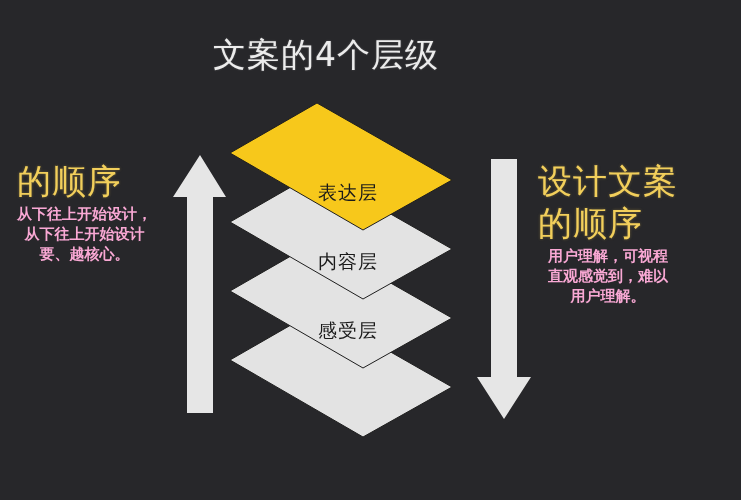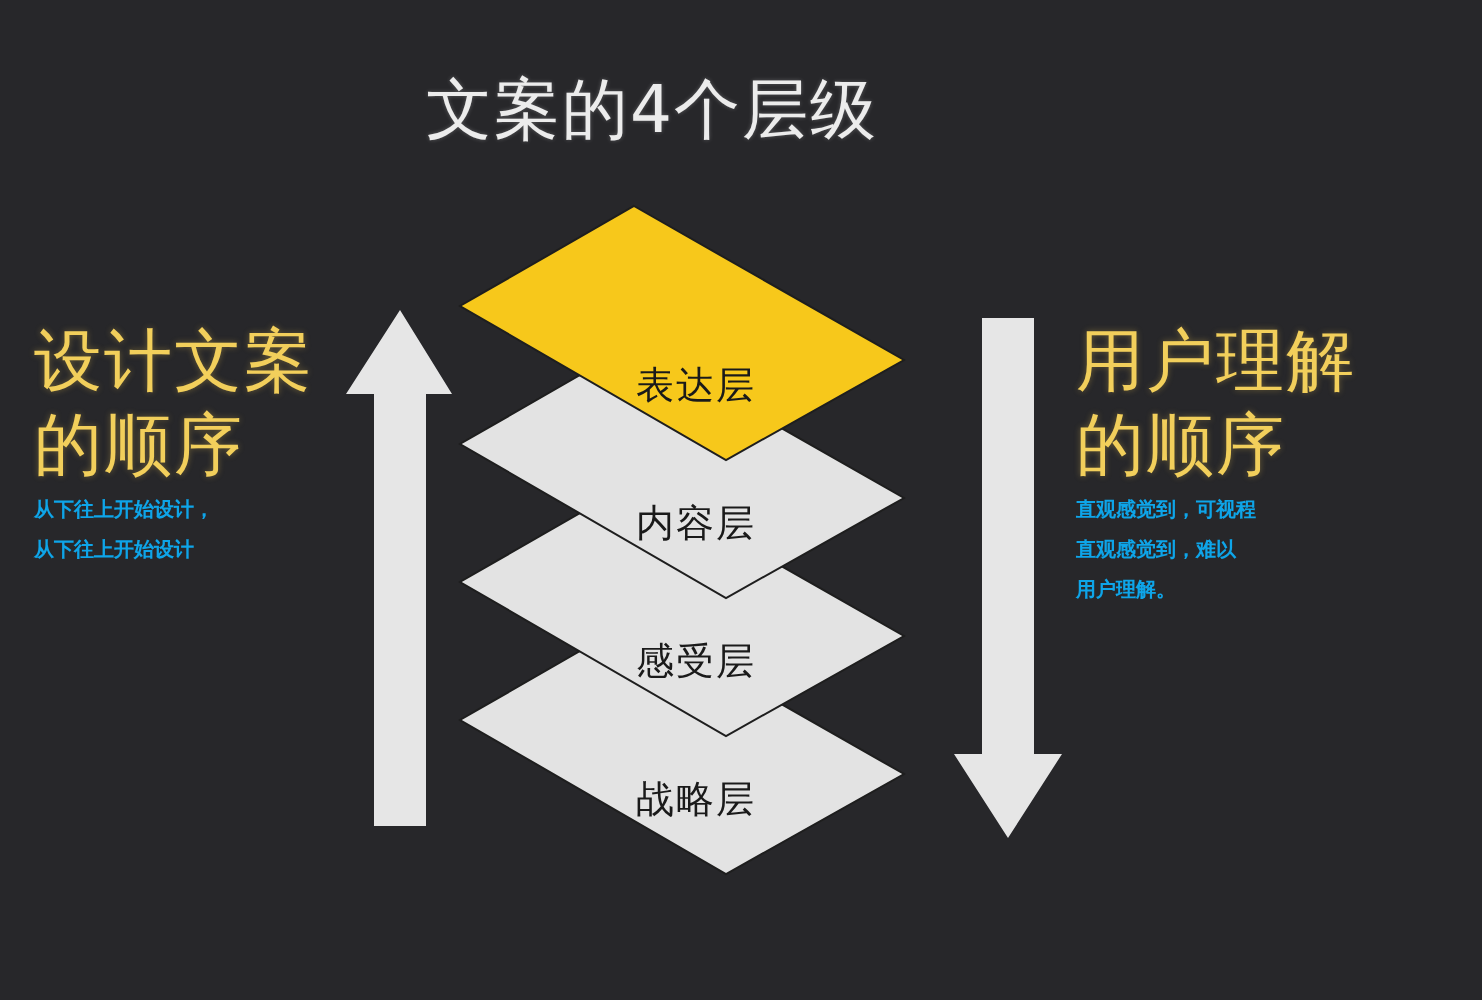--- a/index.html
+++ b/index.html
@@ -18,22 +18,23 @@
     .side-block { position: absolute; }
     .side-block.left { left: 17px; top: 160px; }
     .side-block.right { left: 538px; top: 160px; }
     .headline {
       font-size: 34px; line-height: 42px; color: #f2cf5b;
       white-space: nowrap; letter-spacing: 1px;
       text-shadow: 0 0 3px rgba(240,200,80,0.35);
     }
     .subtext {
       margin-top: 2px;
-      font-size: 10px; line-height: 20px; color: #0ea5e9; font-weight: bold;
+      font-size: 15px; line-height: 20px; color: #f9a8d4; font-weight: bold;
       white-space: nowrap;
+      text-align: center;
     }
     .layer-label {
       position: absolute; font-size: 19px; color: #1a1a1a; white-space: nowrap;
       letter-spacing: 1px;
     }
     svg.diagram { position: absolute; left: 0; top: 0; }
   </style>
 </head>
 <body>
 
@@ -61,38 +62,37 @@
       <polygon points="317,172 452,249 363,299 230,222" fill="#e3e3e3" stroke="#1e1e1e" stroke-width="1"></polygon>
     </g>
     <g>
       <polygon points="317,103 452,180 363,230 230,153" fill="#f7c81b" stroke="#1e1e1e" stroke-width="1"></polygon>
     </g>
   </svg>
 
   <div class="layer-label" style="left:318px; top:180px;">表达层</div>
   <div class="layer-label" style="left:318px; top:318px;">感受层</div>
   <div class="layer-label" style="left:318px; top:249px;">内容层</div>
-  <div class="layer-label" style="left:318px; top:387px;">战略层</div>
 
   <div class="side-block left">
+    <div class="headline">
+      <div>的顺序</div>
+    </div>
+    <div class="subtext">
+      <div>从下往上开始设计，</div>
+      <div>从下往上开始设计</div>
+      <div>要、越核心。</div>
+    </div>
+  </div>
+
+  <div class="side-block right">
     <div class="headline">
       <div>设计文案</div>
       <div>的顺序</div>
     </div>
     <div class="subtext">
-      <div>从下往上开始设计，</div>
-      <div>从下往上开始设计</div>
-    </div>
-  </div>
-
-  <div class="side-block right">
-    <div class="headline">
-      <div>用户理解</div>
-      <div>的顺序</div>
-    </div>
-    <div class="subtext">
-      <div>直观感觉到，可视程</div>
+      <div>用户理解，可视程</div>
       <div>直观感觉到，难以</div>
       <div>用户理解。</div>
     </div>
   </div>
 
 </div>
 
 </body></html>

